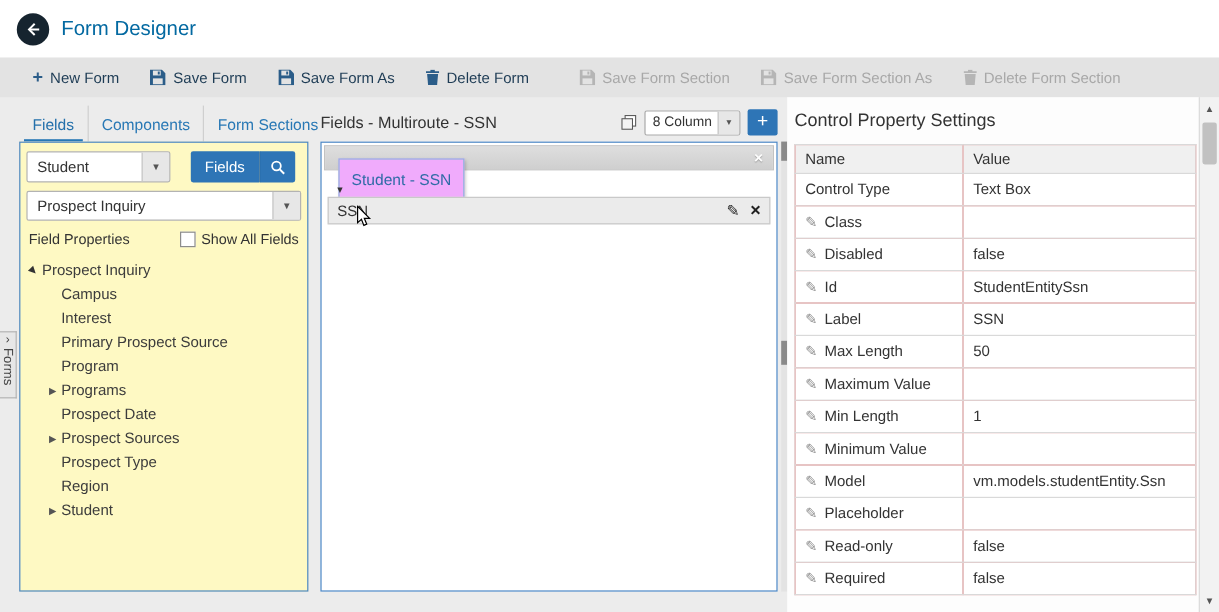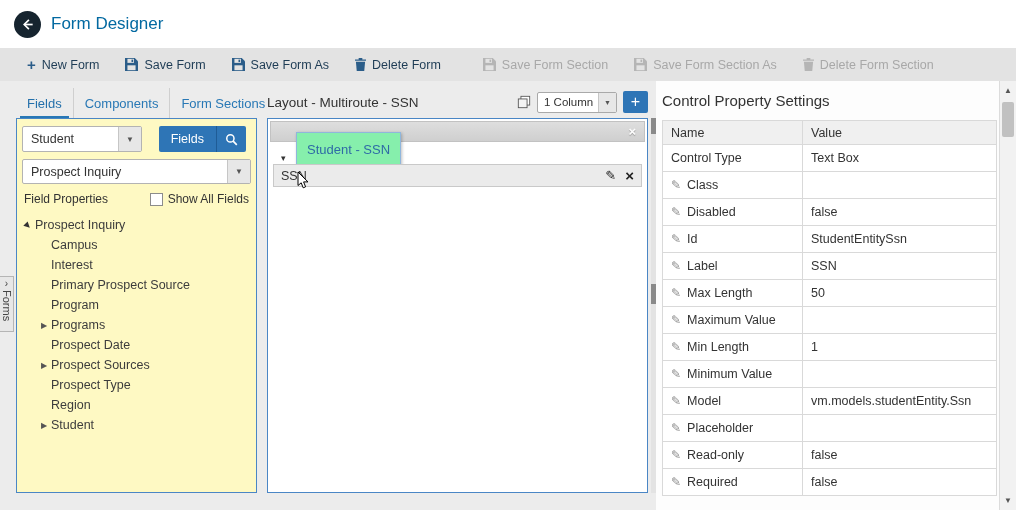--- a/index.html
+++ b/index.html
@@ -59,21 +59,21 @@
   .canvas-controls { margin-left:auto; display:flex; align-items:center; gap:6px; }
   .layers-btn { background:none; border:none; color:#555; display:flex; cursor:pointer; padding:0; }
   .col-dd { position:relative; width:80px; height:21px; display:flex; align-items:center; background:#fff; border:1px solid #a9a9a9; border-radius:2px; cursor:pointer; }
   .col-dd .dd-text { flex:1; padding-left:6px; font-size:11.5px; }
   .col-dd .dd-caret { width:18px; align-self:stretch; background:#e7e7e7; border-left:1px solid #c6c6c6; display:flex; align-items:center; justify-content:center; font-size:7px; color:#555; }
   .add-btn { width:25px; height:22px; background:#2e75b6; color:#fff; border:none; border-radius:2px; font-size:16px; line-height:1; cursor:pointer; font-family:inherit; }
 
   .canvas-panel { position:absolute; left:267px; top:118px; width:381px; height:375px; background:#fff; border:1px solid #4a86c5; overflow:hidden; }
   .section-header { position:absolute; left:2px; right:2px; top:2px; height:21px; background:linear-gradient(#dedede,#cfcfcf); border:1px solid #c2c2c2; display:flex; align-items:center; justify-content:flex-end; padding-right:8px; }
   .section-close { background:none; border:none; color:#fdfdfd; font-size:13px; font-weight:bold; line-height:1; cursor:pointer; text-shadow:0 1px 1px #9a9a9a; }
-  .drag-chip { position:absolute; left:28px; top:13px; height:34px; display:flex; align-items:center; padding:0 10px; background:#86efac; border:1px solid #90b6dc; color:#2f6ba6; font-size:13px; box-shadow:1px 1px 3px rgba(0,0,0,.25); cursor:grab; }
+  .drag-chip { position:absolute; left:14px; top:13px; height:34px; display:flex; align-items:center; padding:0 10px; background:#f0abfc; border:1px solid #90b6dc; color:#2f6ba6; font-size:13px; box-shadow:1px 1px 3px rgba(0,0,0,.25); cursor:grab; }
   .insert-caret { position:absolute; left:13px; top:34px; font-size:9px; color:#333; }
   .field-row { position:absolute; left:5px; top:45px; width:369px; height:23px; background:#ebebeb; border:1px solid #c9c9c9; display:flex; align-items:center; padding:0 7px; font-size:12.5px; color:#333; }
   .field-icons { margin-left:auto; display:flex; align-items:center; gap:9px; }
   .fi-pencil { font-size:13px; color:#222; background:none; border:none; cursor:pointer; line-height:1; }
   .fi-del { font-size:15px; font-weight:bold; color:#222; background:none; border:none; cursor:pointer; line-height:1; }
   .mouse-cursor { position:absolute; left:29px; top:52px; z-index:5; pointer-events:none; }
 
   
   .mini-scroll { position:absolute; left:651px; top:118px; width:5px; height:375px; background:#e3e3e3; }
   .mini-thumb { position:absolute; left:0; width:5px; background:#8a8a8a; }
@@ -261,32 +261,32 @@
           <span>Region</span>
         </div>
       <div class="tree-row child">
           <span class="expander">▶</span>
           <span>Student</span>
         </div>
     </div>
   </div>
 
   <div class="canvas-header">
-    <span class="canvas-title">Layout - Multiroute - SSN</span>
+    <span class="canvas-title">Fields - Multiroute - SSN</span>
     <span class="canvas-controls">
       <button class="layers-btn">
         <span style="display:flex;">
             <svg width="14" height="14" viewBox="0 0 16 16">
               <rect x="4.5" y="1.5" width="10" height="10" fill="#fff" stroke="currentColor"></rect>
               <rect x="1.5" y="4.5" width="10" height="10" fill="#f3f3f3" stroke="currentColor"></rect>
             </svg>
           </span>
       </button>
       <span class="col-dd">
-        <span class="dd-text">1 Column</span>
+        <span class="dd-text">8 Column</span>
         <span class="dd-caret">▼</span>
       </span>
       <button class="add-btn">+</button>
     </span>
   </div>
 
   <div class="canvas-panel">
     <div class="section-header">
       <button class="section-close">×</button>
     </div>

